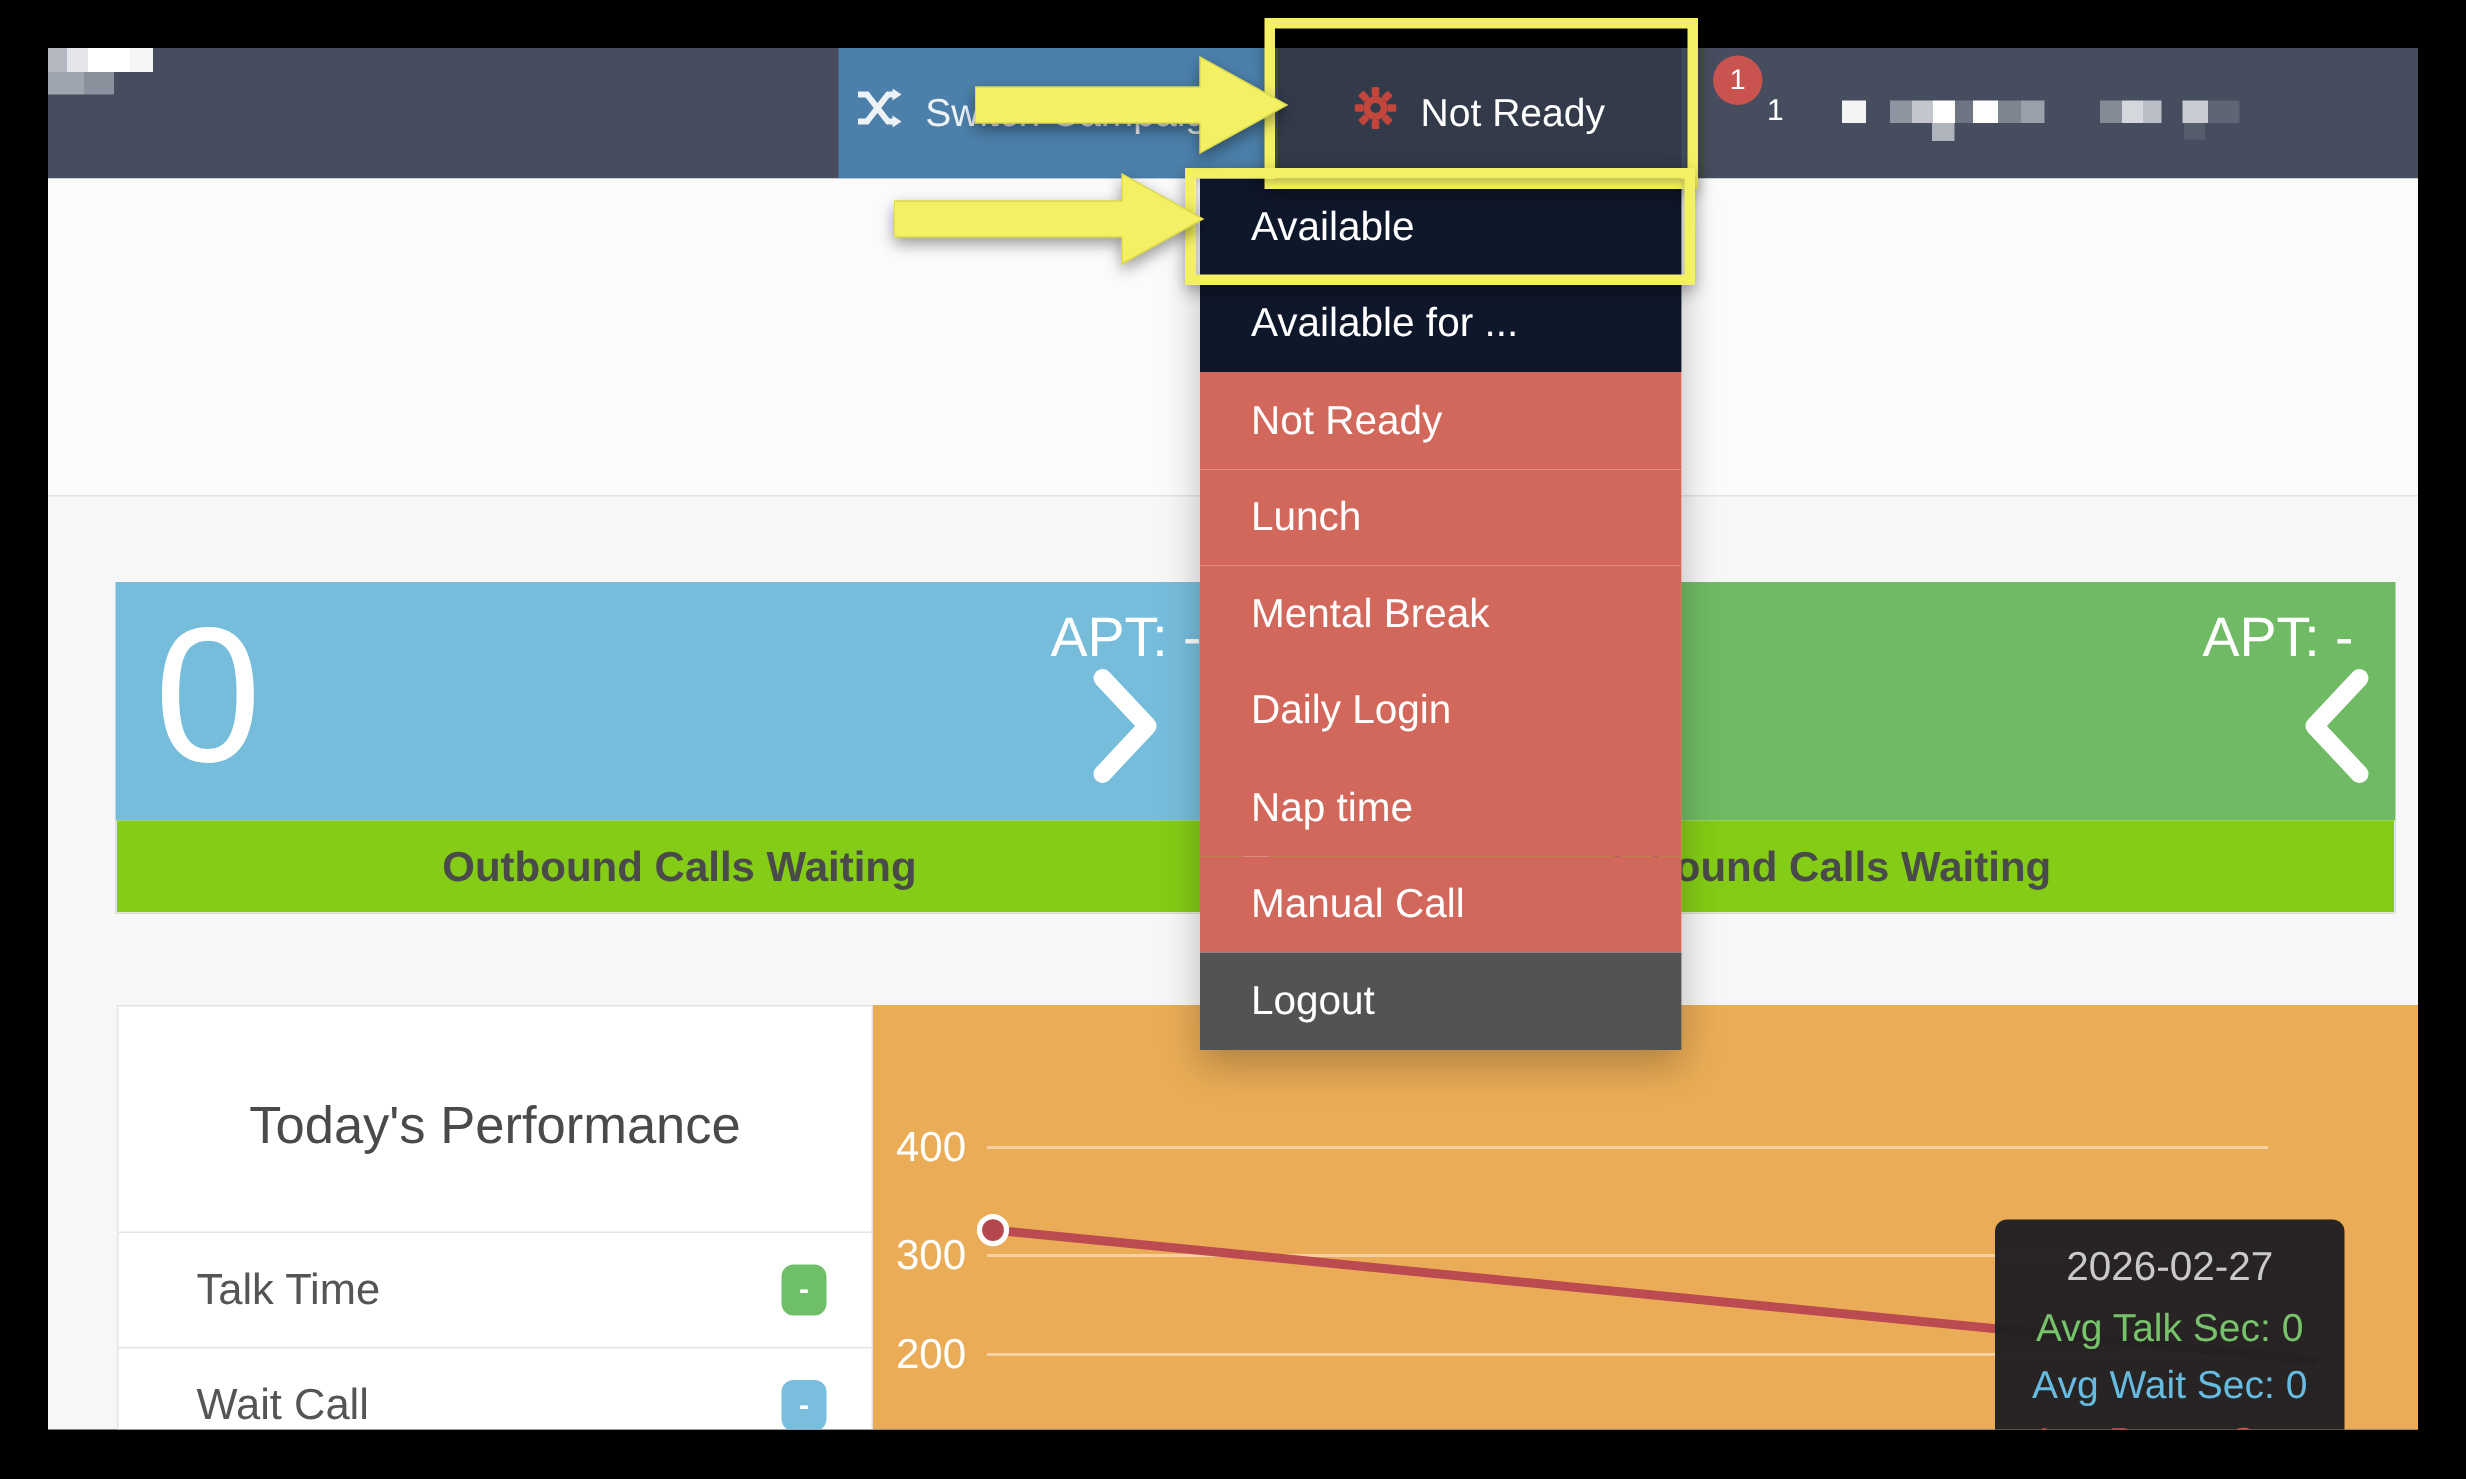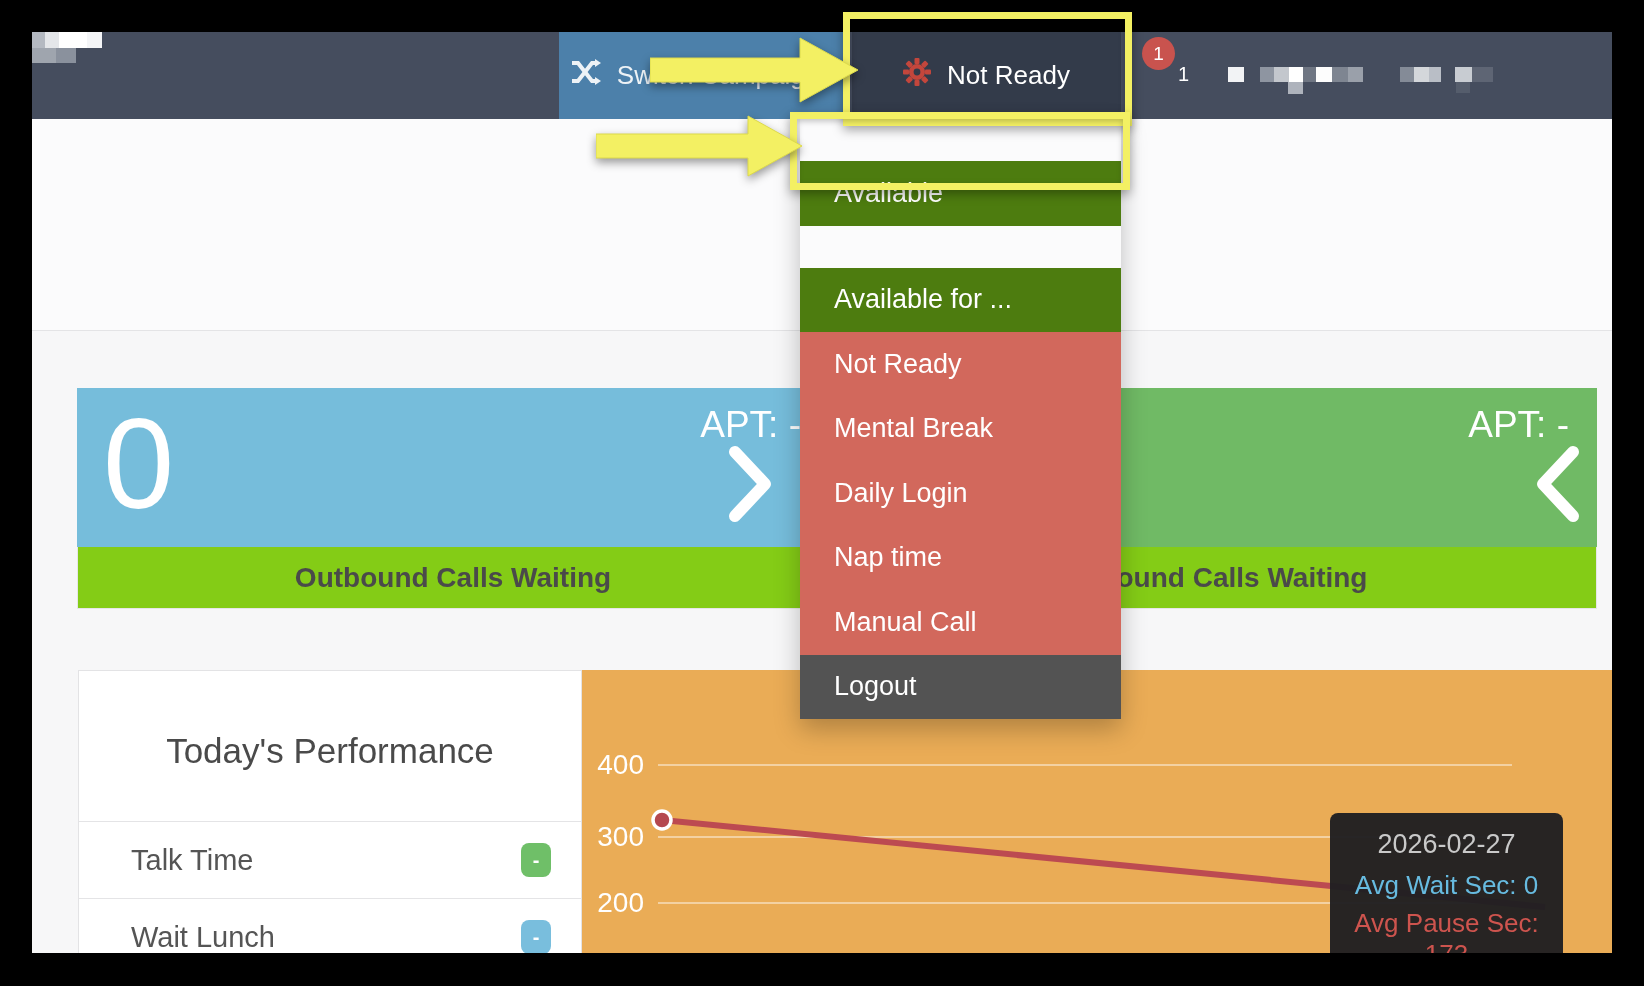--- a/index.html
+++ b/index.html
@@ -34,21 +34,21 @@
   .pxE { left:1466px; top:33px; width:70px; height:16px;
          background:linear-gradient(90deg,#B4B9C1 0 18%,#E4E6E9 0 38%,#FFF 0 78%,#F4F5F7 0 100%); }
   .pxF { left:1549px; top:33px; width:44px; height:15px;
          background:linear-gradient(90deg,#9FA5AE 0 55%,#8A919D 0 100%); }
 
   
   .menu { position:absolute; left:768px; top:87px; width:321px; z-index:30;
           box-shadow:0 10px 24px rgba(0,0,0,.25); }
   .menu-item { height:64.5px; display:flex; align-items:center; padding-left:34px;
                color:#FFFFFF; font-size:27px; cursor:pointer; }
-  .mi-green { background:#4d7c0f;margin-top:42px; }
+  .mi-green { background:#0f172a; }
   .mi-red   { background:#D2685C; }
   .mi-dark  { background:#535353; }
 
   
   .hr-main { position:absolute; left:0; top:298px; width:1580px; height:1px; background:#E4E4E6; }
   .top-white { position:absolute; left:0; top:87px; width:1580px; height:211px; background:#FBFBFC; }
 
   
   .panel { position:absolute; top:356px; width:752px; height:159px; color:#fff; }
   .panel-blue  { left:45px;  background:#76BDDB; }
@@ -168,47 +168,49 @@
     </div>
     <div class="panel-label label-green">Inbound Calls Waiting</div>
 
     <div class="perf-card">
       <div class="perf-title">Today's Performance</div>
       <div class="perf-row perf-row1">
         <span class="perf-label">Talk Time</span>
         <span class="pill pill-green">-</span>
       </div>
       <div class="perf-row">
-        <span class="perf-label">Wait Lunch</span>
+        <span class="perf-label">Wait Call</span>
         <span class="pill pill-blue">-</span>
       </div>
     </div>
 
     <div class="chart">
       <div class="gridline" style="top:94px"></div>
       <div class="gridline" style="top:166px"></div>
       <div class="gridline" style="top:232px"></div>
       <div class="ytick" style="top:79px">400</div>
       <div class="ytick" style="top:151px">300</div>
       <div class="ytick" style="top:217px">200</div>
       <svg width="1010" height="283">
         <line x1="80" y1="150" x2="963" y2="237" stroke="#BC4A51" stroke-width="6"></line>
         <circle cx="80" cy="150" r="9" fill="#B5484E" stroke="#FFFFFF" stroke-width="3.5"></circle>
       </svg>
       <div class="tooltip">
         <div class="tt-date">2026-02-27</div>
+        <div class="tt-line c-green">Avg Talk Sec: 0</div>
         <div class="tt-line c-blue">Avg Wait Sec: 0</div>
         <div class="tt-line c-red">Avg Pause Sec: 173</div>
       </div>
     </div>
 
     <div class="menu">
       <div class="menu-item mi-green">Available</div>
       <div class="menu-item mi-green">Available for ...</div>
       <div class="menu-item mi-red">Not Ready</div>
+      <div class="menu-item mi-red">Lunch</div>
       <div class="menu-item mi-red">Mental Break</div>
       <div class="menu-item mi-red">Daily Login</div>
       <div class="menu-item mi-red">Nap time</div>
       <div class="menu-item mi-red">Manual Call</div>
       <div class="menu-item mi-dark">Logout</div>
     </div>
   </div>
 
   <div class="ybox ybox1"></div>
   <div class="ybox ybox2"></div>

